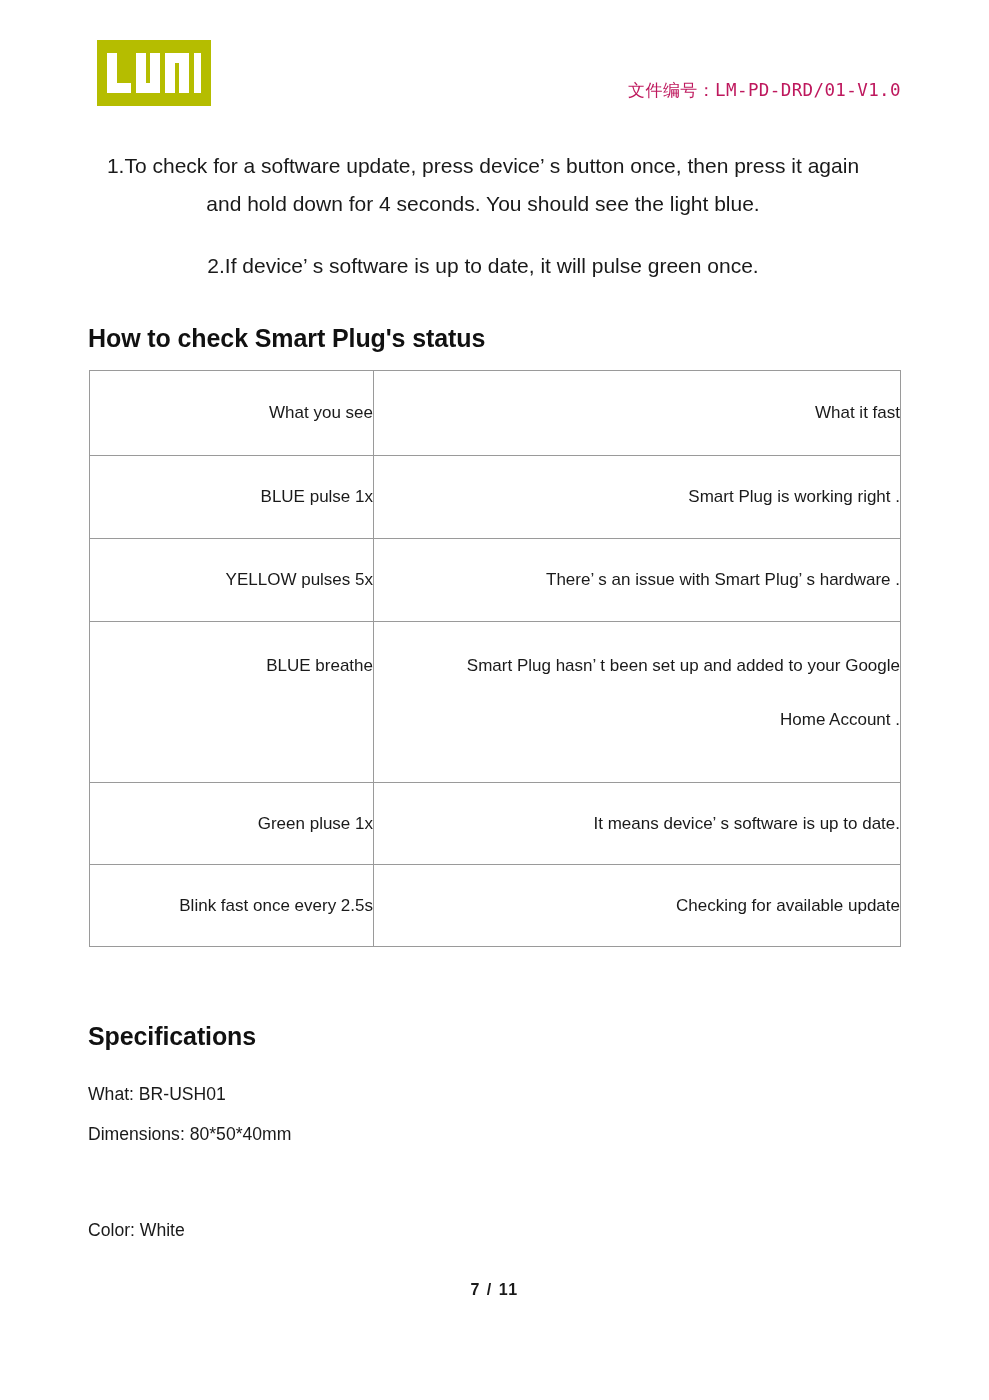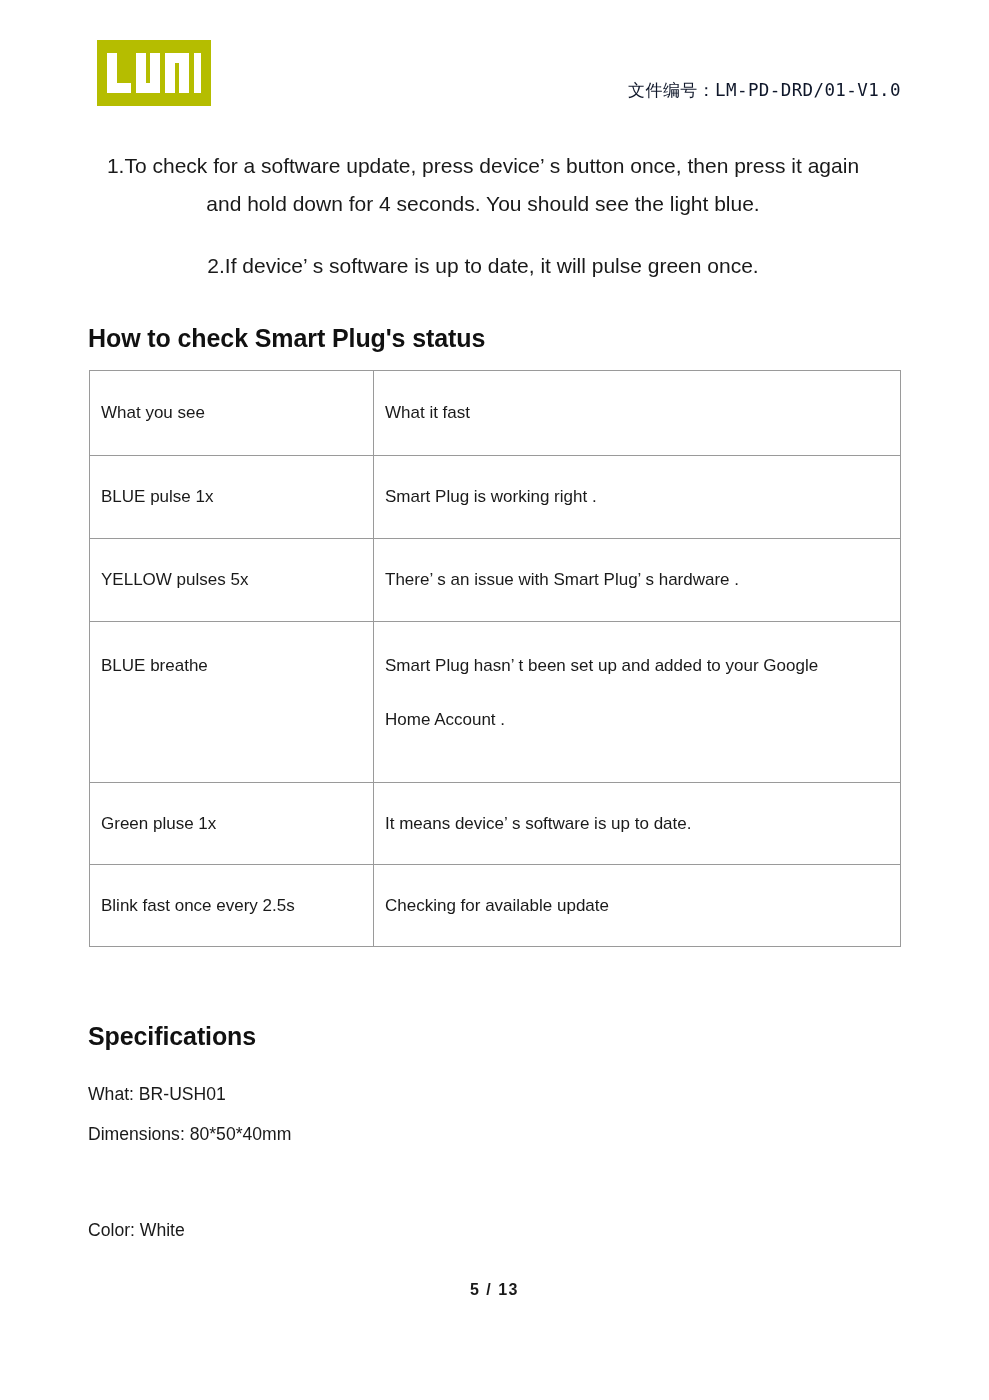--- a/index.html
+++ b/index.html
@@ -42,21 +42,21 @@
   .logo-mark {
     display: block;
   }
   .doc-number {
     position: absolute;
     right: 88px;
     top: 79px;
     font-family: "DejaVu Sans Mono", "Liberation Mono", monospace;
     font-size: 17.5px;
     letter-spacing: 0.4px;
-    color: #0f172a;
+    color: #be185d;
     white-space: nowrap;
   }
   .doc-number .cjk {
     font-family: "DejaVu Sans", "Liberation Sans", sans-serif;
     font-size: 17px;
   }
 
   
   .para {
     position: absolute;
@@ -82,20 +82,21 @@
   .heading-specs  { top: 1001px; }
 
   
   .status-table {
     position: absolute;
     left: 89px;
     top: 370px;
     width: 811px;
     border-collapse: collapse;
     table-layout: fixed;
+    text-align: right;
   }
   .status-table td {
     border: 1px solid #9a9a9a;
     padding: 0 0 0 11px;
     font-size: 17px;
     color: #1a1a1a;
     vertical-align: middle;
     line-height: 38px;
   }
   .status-table col.c1 { width: 284px; }
@@ -195,16 +196,16 @@
     </tbody>
   </table>
 
   <h2 class="heading heading-specs">Specifications</h2>
 
   <p class="spec spec-model">What: BR-USH01</p>
   <p class="spec spec-dim">Dimensions: 80*50*40mm</p>
   <p class="spec spec-color">Color: White</p>
 
   <div class="footer">
-    <span>5 / 13</span>
+    <span>7 / 11</span>
   </div>
 
 </div>
 
 </body></html>

